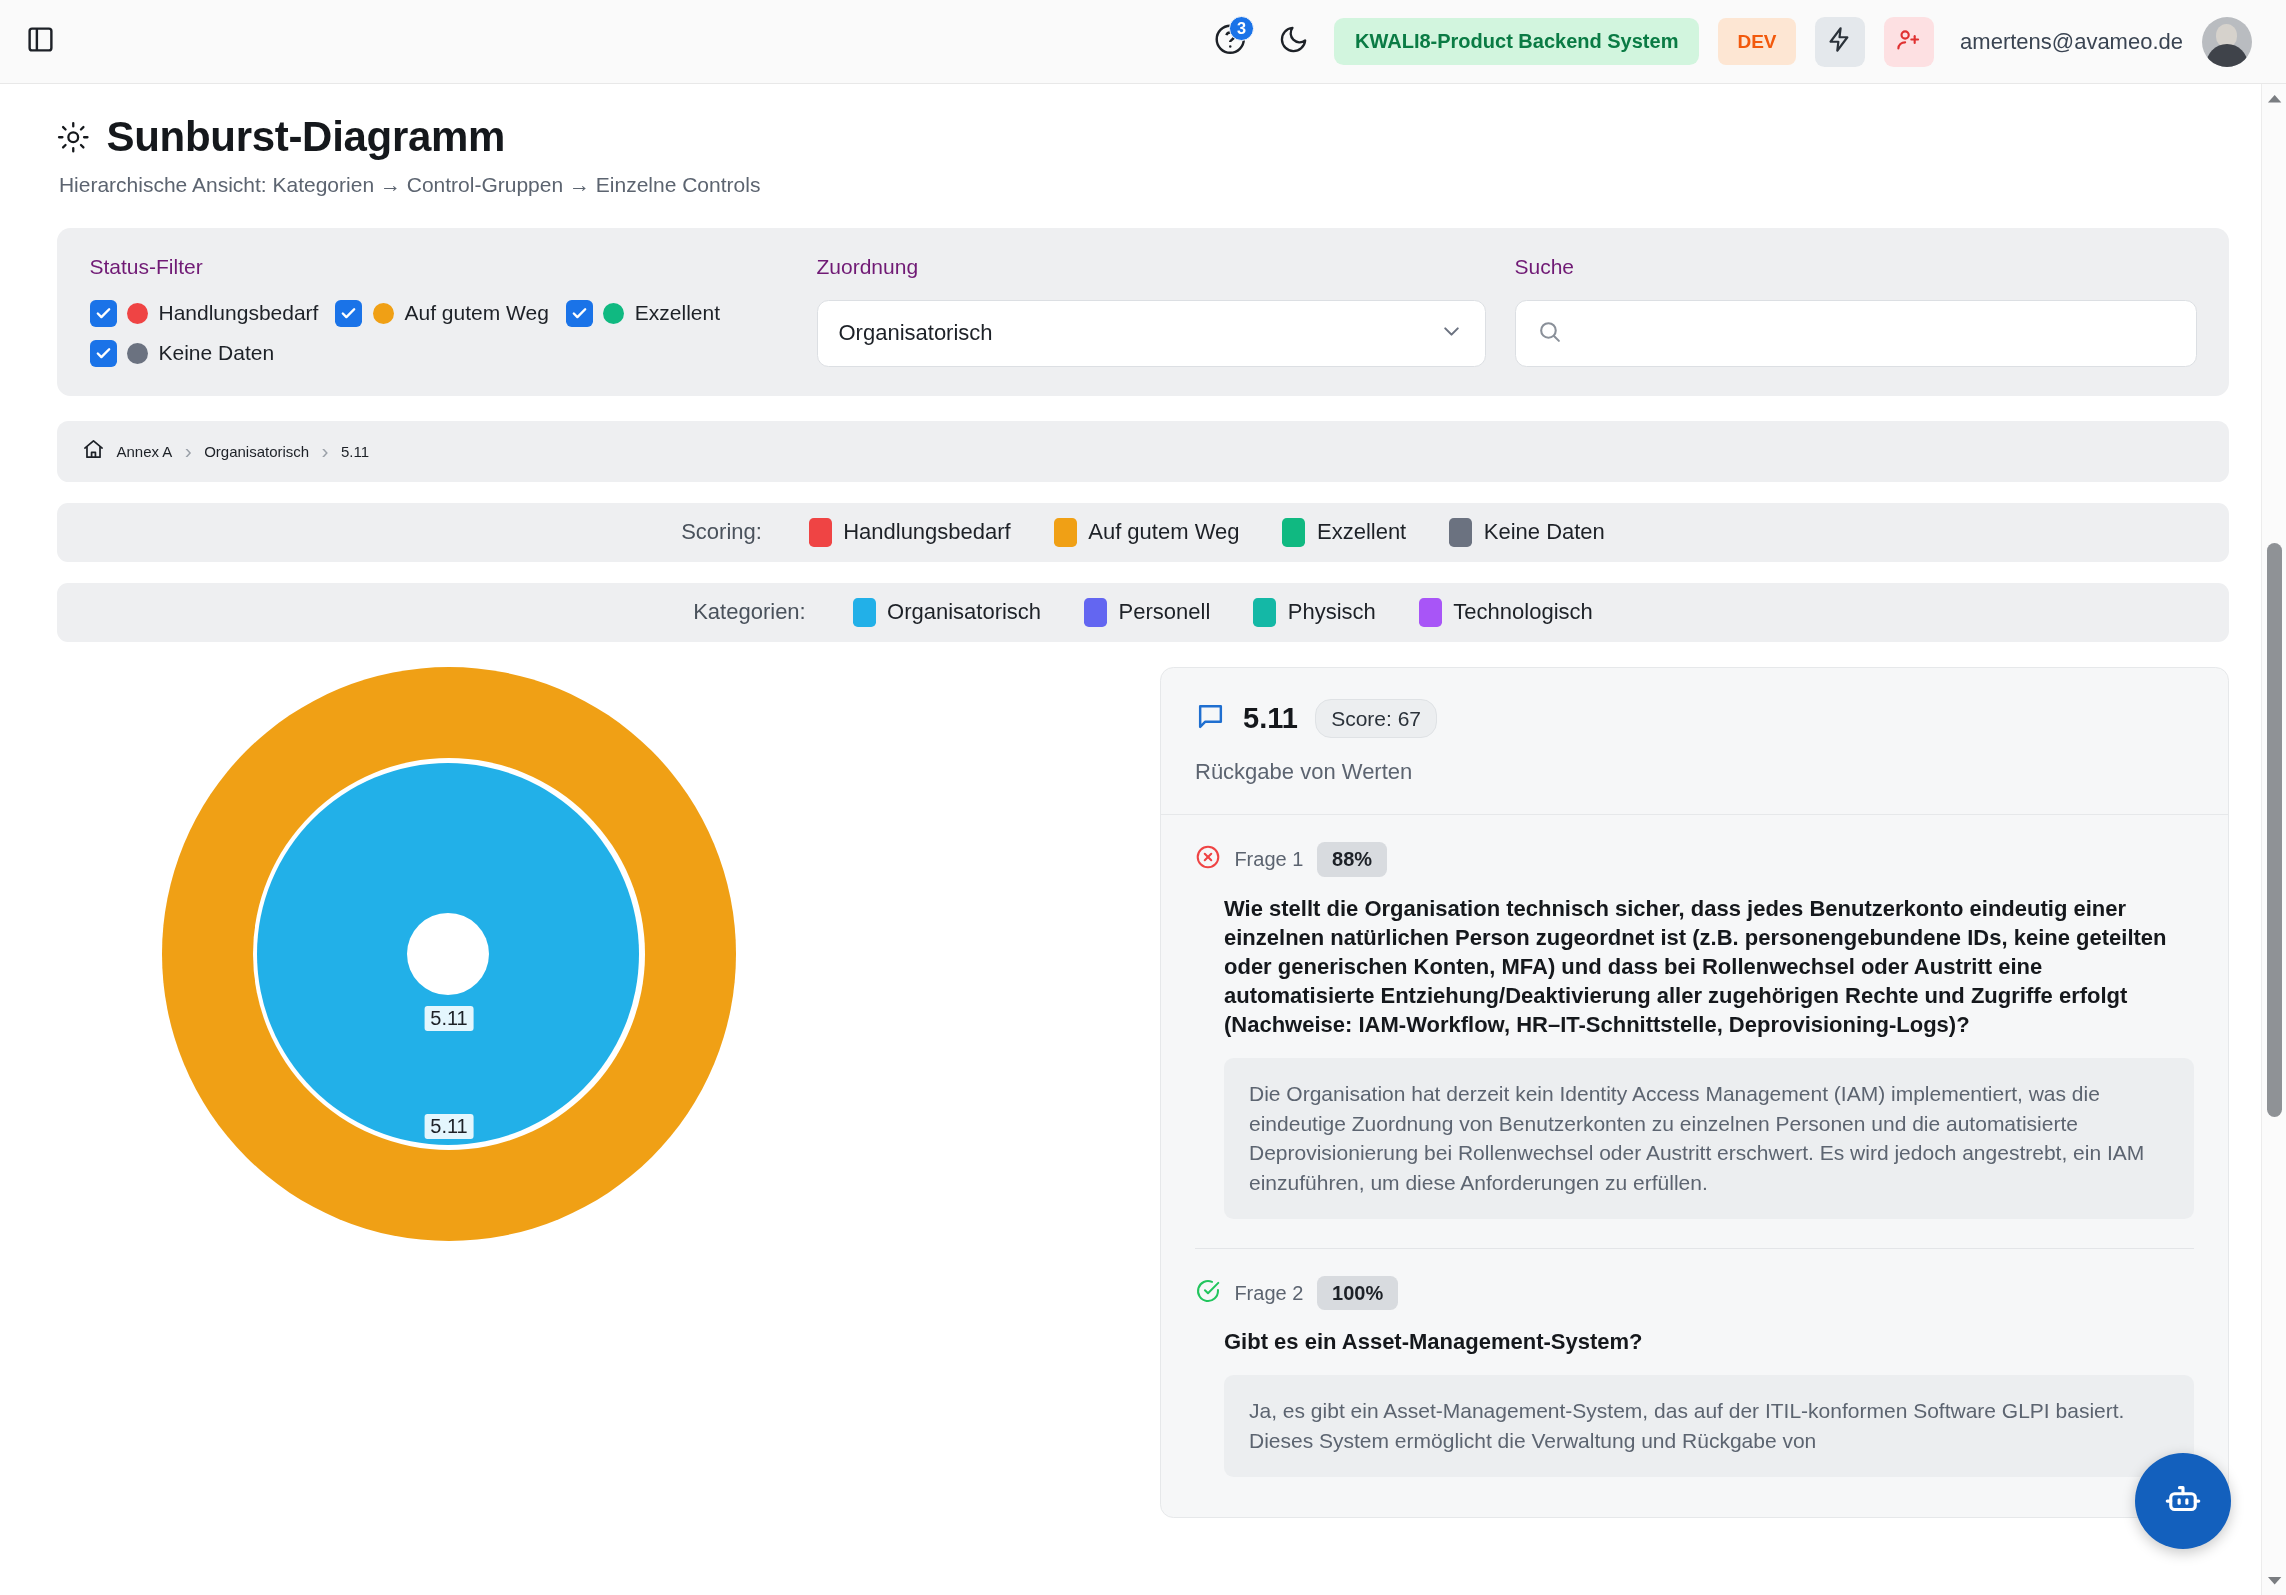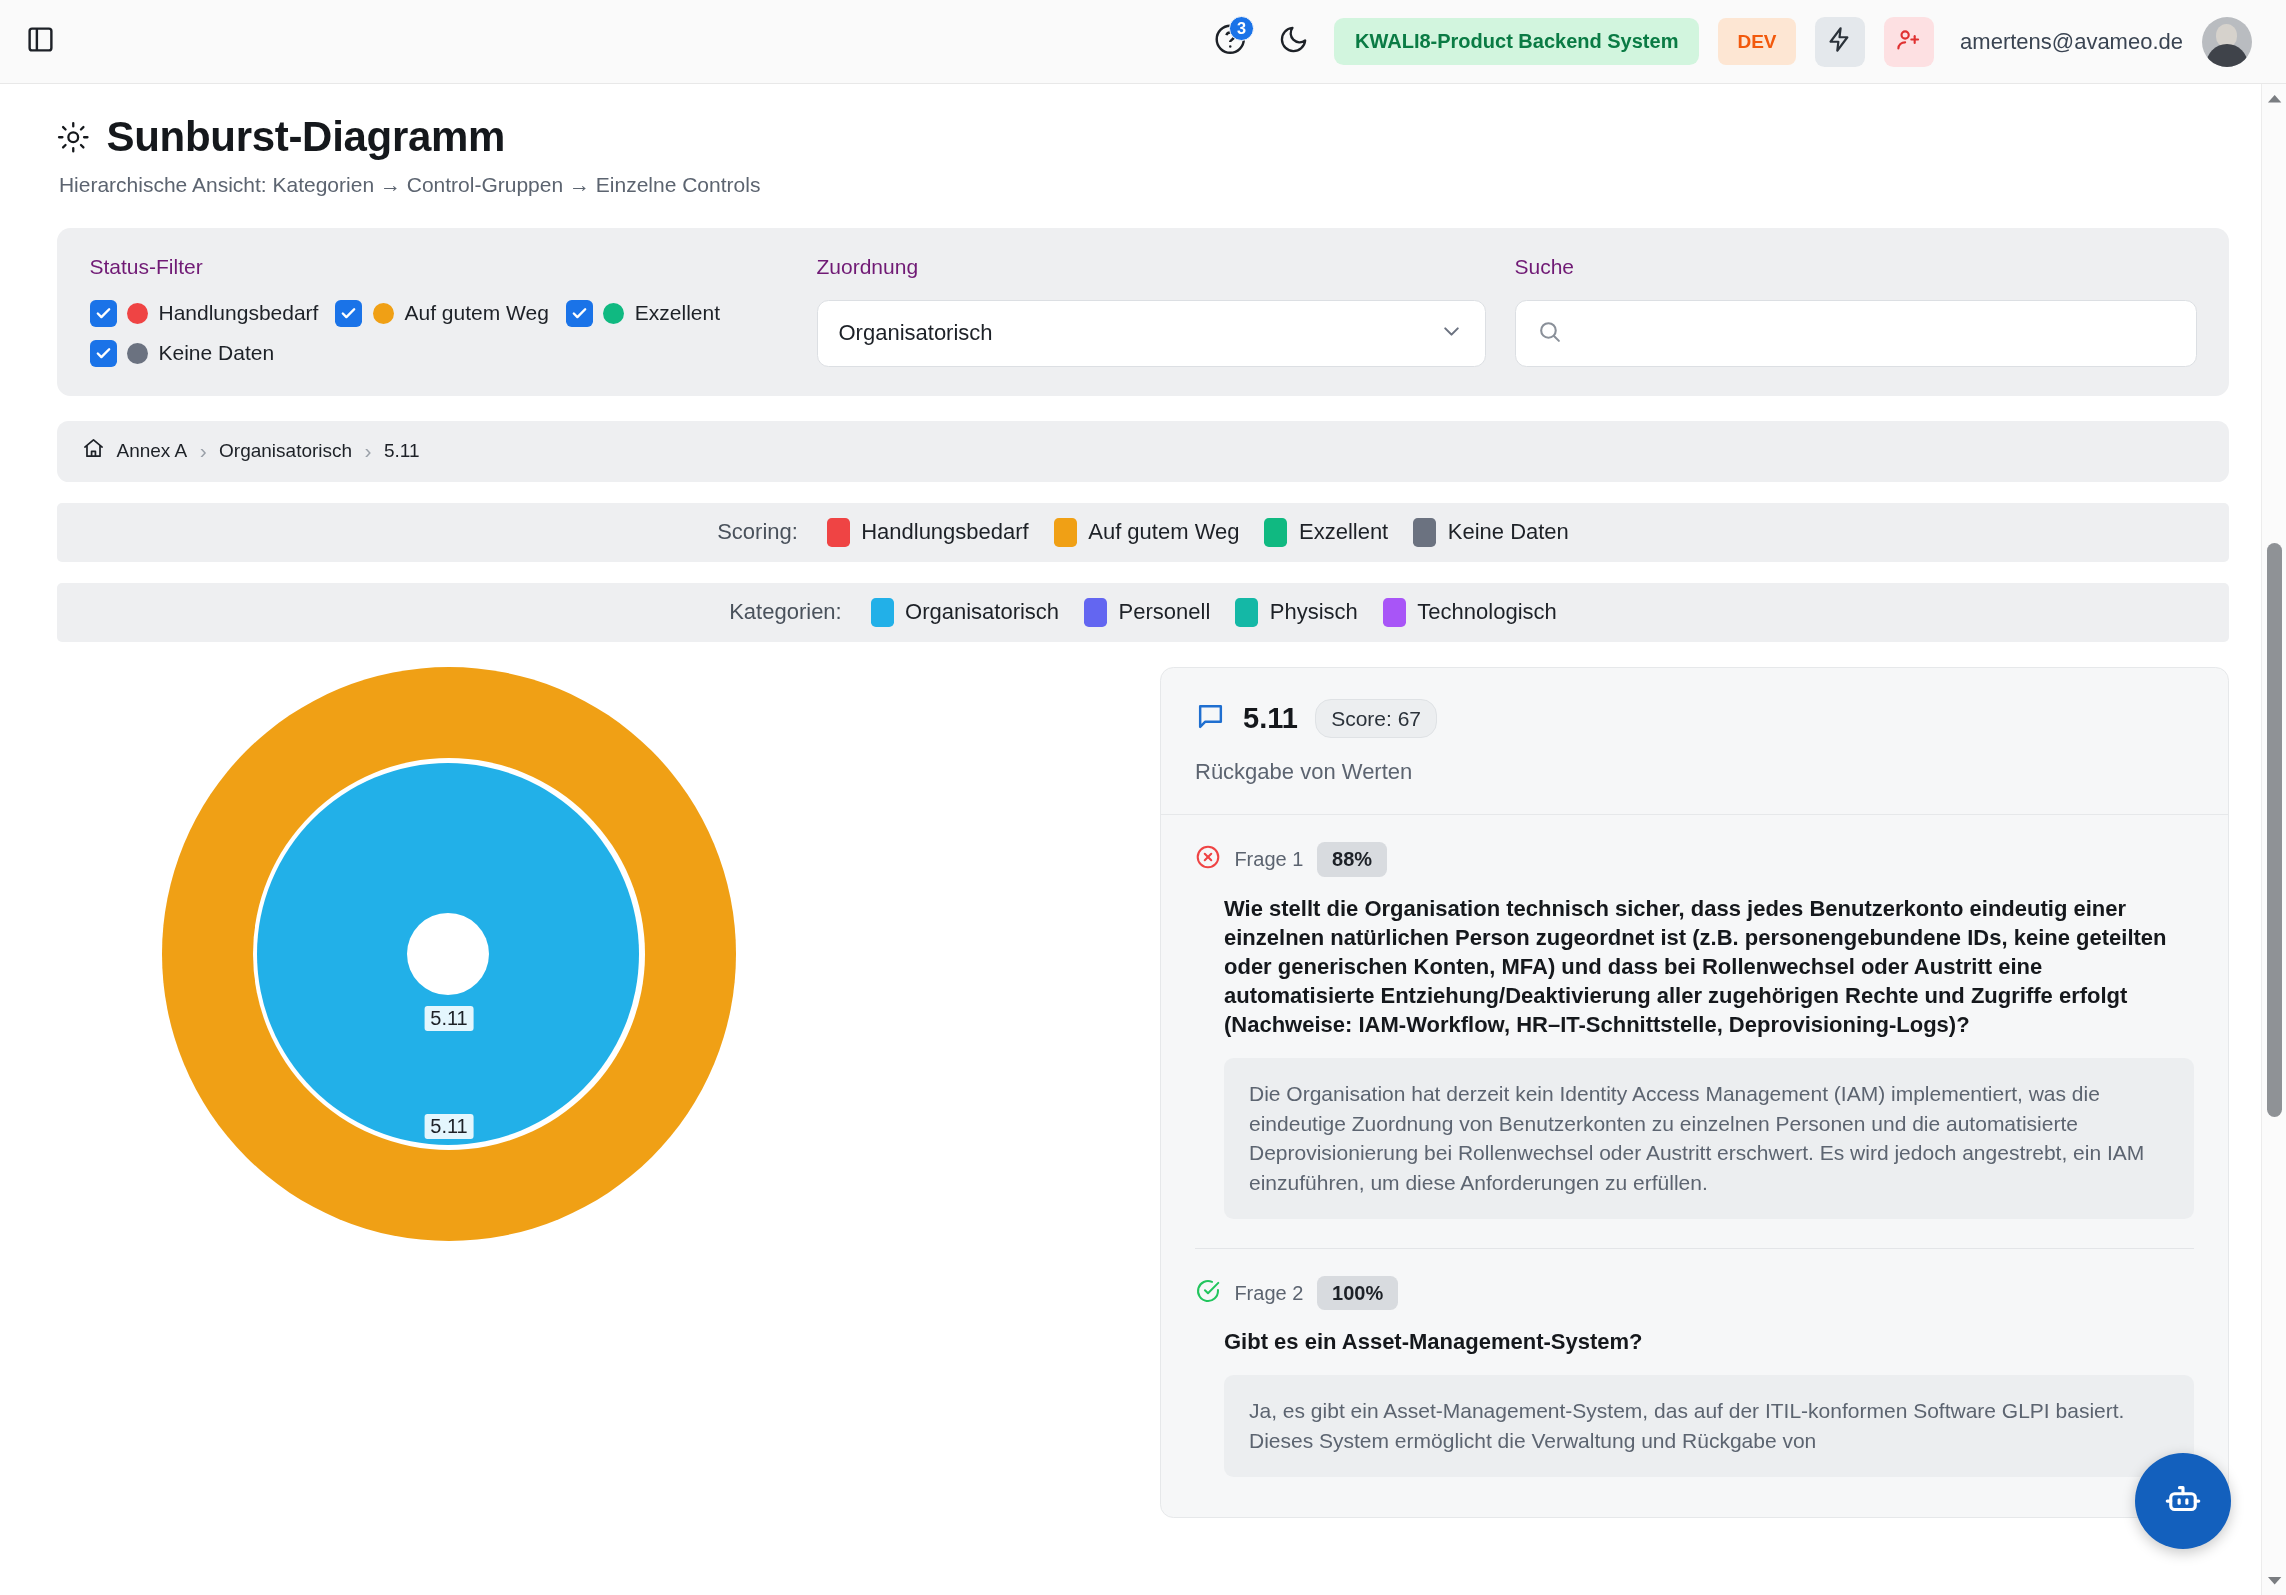--- a/index.html
+++ b/index.html
@@ -210,35 +210,35 @@
   
   .breadcrumb {
     margin-top: 25px;
     background: #eeeff1;
     border-radius: 11.5px;
     height: 61px;
     display: flex; align-items: center;
     padding: 0 25px;
     gap: 12.4px;
   }
-  .bc-item { font-size: 19px; color: #1d2127; cursor: pointer; }
+  .bc-item { font-size: 15px; color: #1d2127; cursor: pointer; }
   .bc-item.home { display: flex; align-items: center; gap: 11.5px; }
   .bc-sep { color: #9aa0a8; font-size: 21px; }
   .bc-item.current { color: #1d2127; }
 
   
   .legend-row {
     margin-top: 21px;
     background: #eeeff1;
-    border-radius: 5px;
+    border-radius: 11px;
     height: 59px;
     display: flex;
     align-items: center;
     justify-content: center;
-    gap: 25px;
+    gap: 43px;
   }
   .legend-title { font-size: 22px; color: #4a525c; margin-right: 3.8px; }
   .legend-item { display: flex; align-items: center; gap: 11.5px; cursor: pointer;}
   .legend-swatch { width: 23px; height: 29px; border-radius: 4.8px; }
   .legend-label { font-size: 22px; color: #1d2127; }
 
   
   .content {
     margin-top: 25px;
     display: flex;

